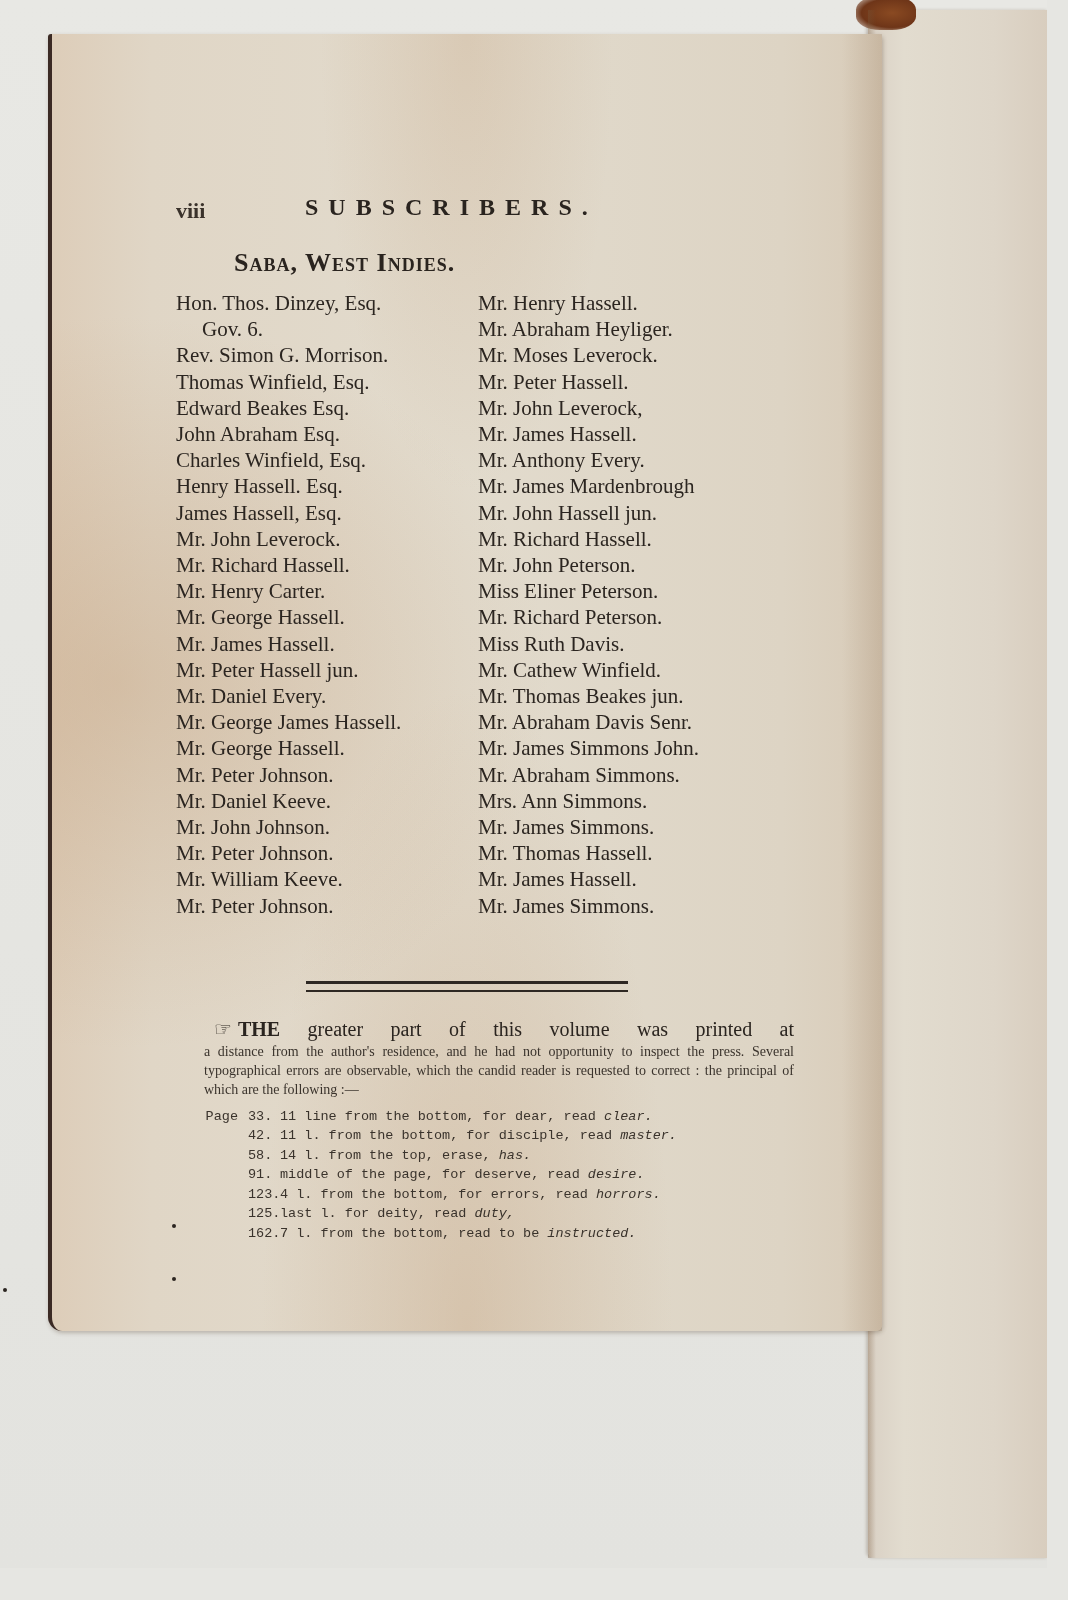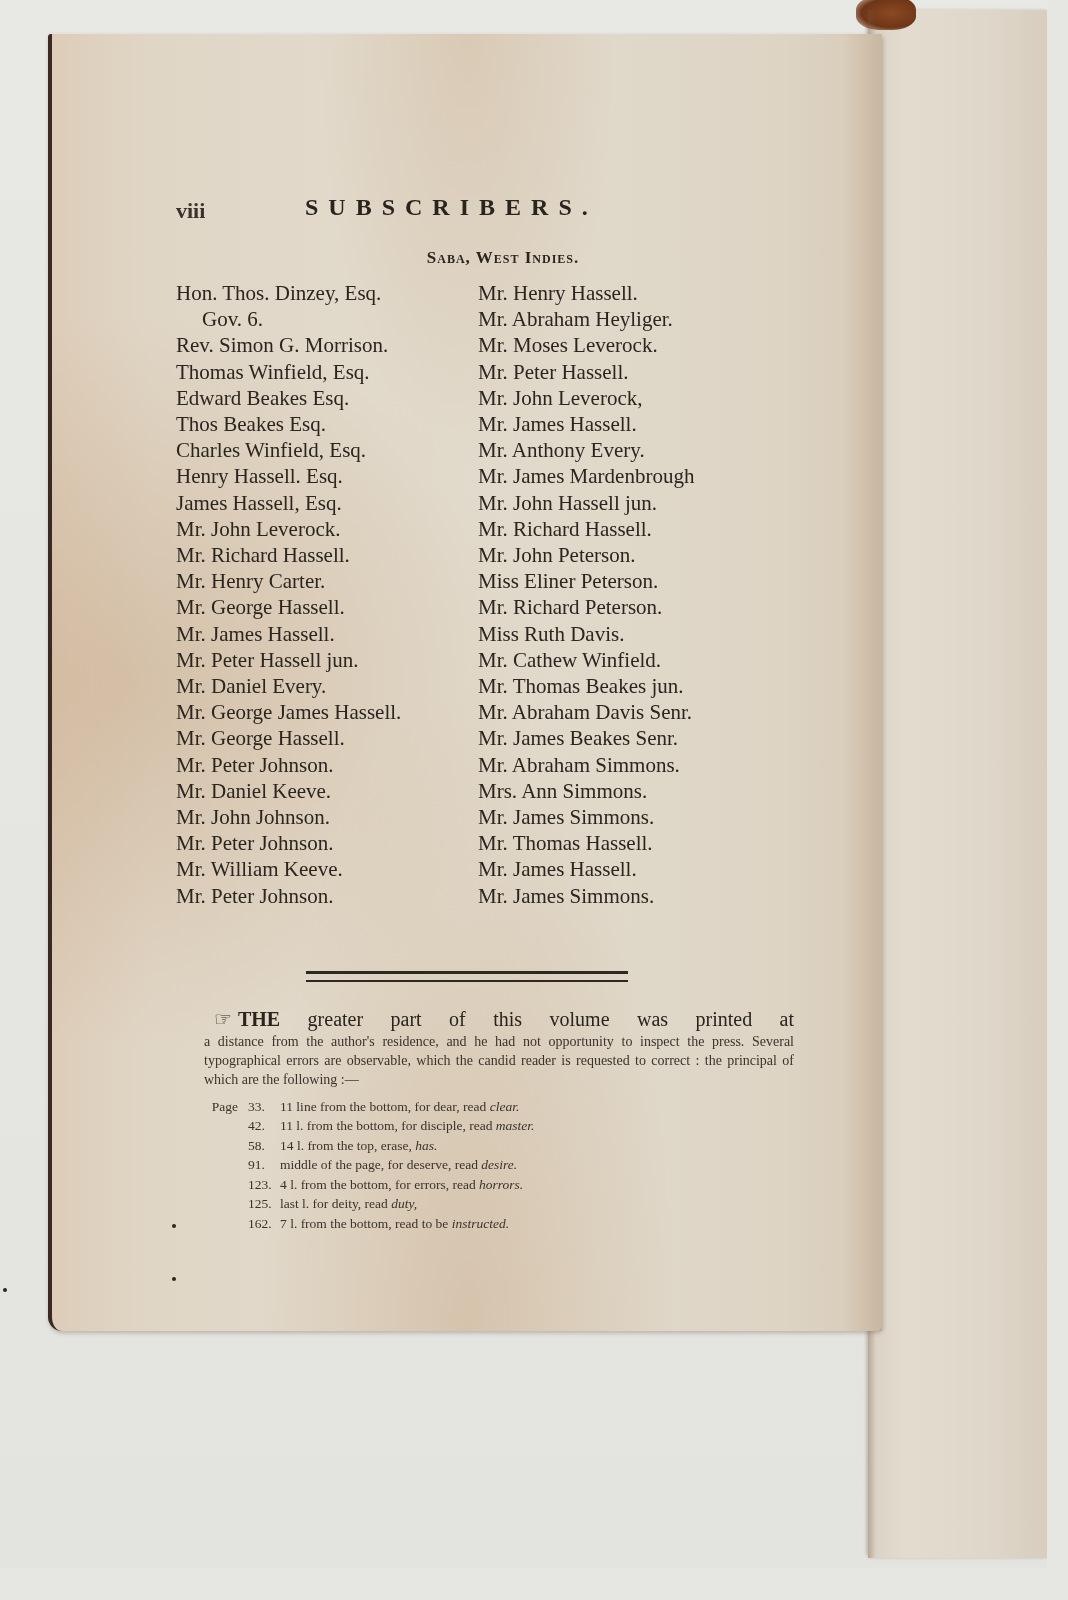--- a/index.html
+++ b/index.html
@@ -94,22 +94,22 @@
     .running-title {
       position: absolute;
       left: 133px;
       top: 0;
       font-size: 24px;
       font-weight: bold;
       letter-spacing: 10px;
       color: #2a241f;
     }
     .section-heading {
-      text-align: center;
-      font-size: 17px;
+      text-align: left;
+      font-size: 26px;
       font-variant: small-caps;
       font-weight: bold;
       letter-spacing: 1px;
       margin-top: 18px;
       margin-left: 62px;
       color: #2a241f;
     }
     .columns {
       position: relative;
       margin-top: 12px;
@@ -172,20 +172,21 @@
     }
     .errata {
       margin-top: 8px;
       font-size: 13.5px;
       line-height: 19.5px;
       color: #3a332c;
     }
     .errata-row {
       display: flex;
       white-space: nowrap;
+      font-family: Liberation Mono, monospace;
     }
     .errata-page-label {
       width: 66px;
       text-align: right;
       padding-right: 10px;
     }
     .errata-num {
       width: 32px;
     }
     .errata-text i {
@@ -219,21 +220,21 @@
 
     <div class="section-heading">Saba, West Indies.</div>
 
     <div class="columns">
       <div class="col col-left" id="col-left">
           <div class="name">Hon. Thos. Dinzey, Esq.</div>
           <div class="name indent">Gov. 6.</div>
           <div class="name">Rev. Simon G. Morrison.</div>
           <div class="name">Thomas Winfield, Esq.</div>
           <div class="name">Edward Beakes Esq.</div>
-          <div class="name">Thos Beakes Esq.</div>
+          <div class="name">John Abraham Esq.</div>
           <div class="name">Charles Winfield, Esq.</div>
           <div class="name">Henry Hassell. Esq.</div>
           <div class="name">James Hassell, Esq.</div>
           <div class="name">Mr. John Leverock.</div>
           <div class="name">Mr. Richard Hassell.</div>
           <div class="name">Mr. Henry Carter.</div>
           <div class="name">Mr. George Hassell.</div>
           <div class="name">Mr. James Hassell.</div>
           <div class="name">Mr. Peter Hassell jun.</div>
           <div class="name">Mr. Daniel Every.</div>
@@ -257,21 +258,21 @@
           <div class="name">Mr. James Mardenbrough</div>
           <div class="name">Mr. John Hassell jun.</div>
           <div class="name">Mr. Richard Hassell.</div>
           <div class="name">Mr. John Peterson.</div>
           <div class="name">Miss Eliner Peterson.</div>
           <div class="name">Mr. Richard Peterson.</div>
           <div class="name">Miss Ruth Davis.</div>
           <div class="name">Mr. Cathew Winfield.</div>
           <div class="name">Mr. Thomas Beakes jun.</div>
           <div class="name">Mr. Abraham Davis Senr.</div>
-          <div class="name">Mr. James Beakes Senr.</div>
+          <div class="name">Mr. James Simmons John.</div>
           <div class="name">Mr. Abraham Simmons.</div>
           <div class="name">Mrs. Ann Simmons.</div>
           <div class="name">Mr. James Simmons.</div>
           <div class="name">Mr. Thomas Hassell.</div>
           <div class="name">Mr. James Hassell.</div>
           <div class="name">Mr. James Simmons.</div>
         </div>
     </div>
 
     <div class="rule"></div>

